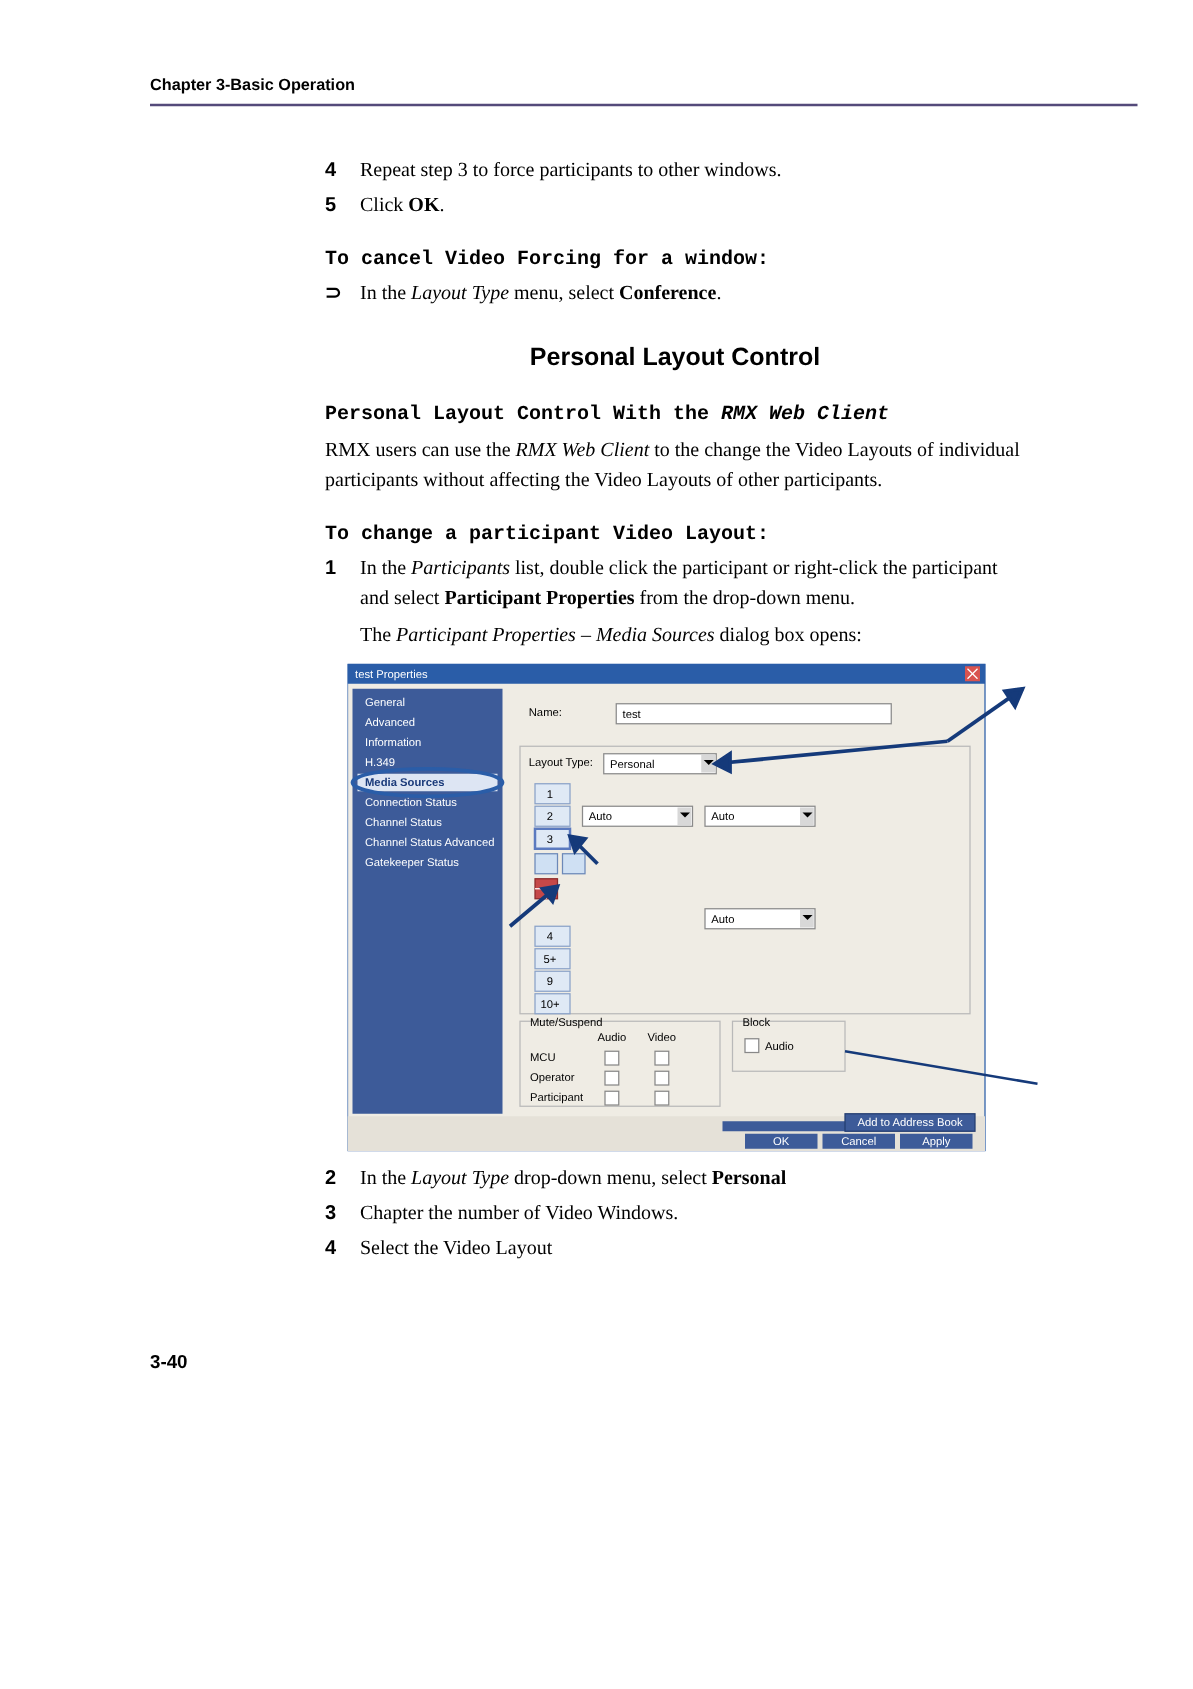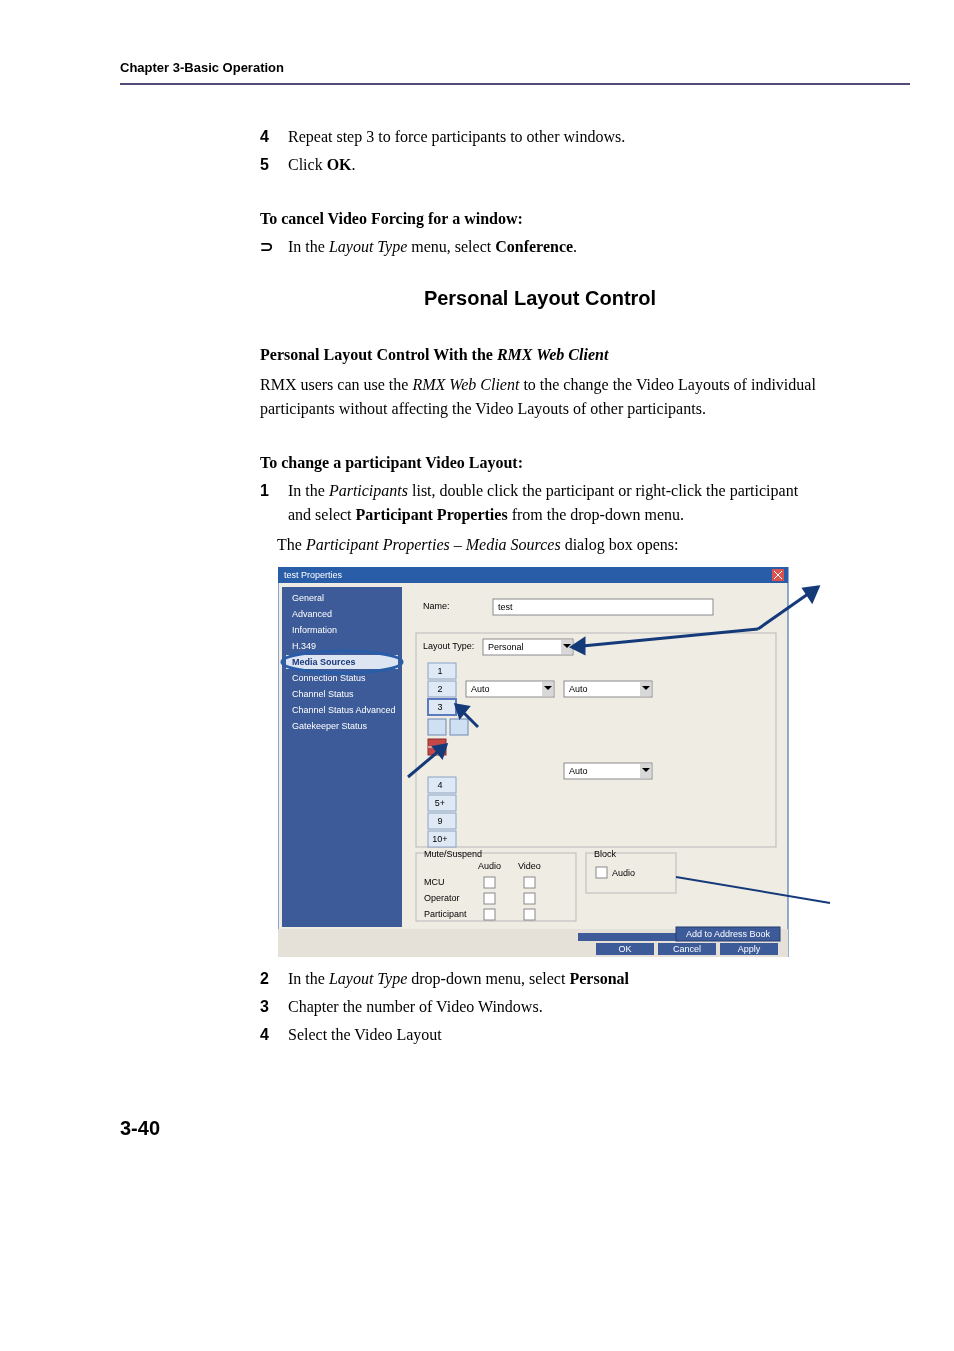--- a/index.html
+++ b/index.html
@@ -37,22 +37,23 @@
   .step-num {
     font-family: Arial, Helvetica, sans-serif;
     font-weight: bold;
     min-width: 28px;
   }
   .step-body {
     flex: 1;
   }
   .sub-h {
     font-weight: bold;
-    margin-top: 30px;
+    margin-top: 18px;
     margin-bottom: 4px;
+    font-family: Liberation Mono, monospace;
   }
   .bullet {
     display: flex;
     margin: 4px 0;
   }
   .bullet-sym {
     min-width: 28px;
     font-weight: bold;
   }
   .section-h {
@@ -68,21 +69,21 @@
   .bold { font-weight: bold; }
   .italic { font-style: italic; }
   figure {
     margin: 10px 0 10px 18px;
     position: relative;
   }
   svg { display: block; }
   .page-num {
     font-family: Arial, Helvetica, sans-serif;
     font-weight: bold;
-    font-size: 20px;
+    font-size: 15px;
     margin-top: 70px;
     margin-left: 0;
   }
 </style>
 </head>
 <body>
 
 <div class="page">
   <div class="chapter-header">Chapter 3-Basic Operation</div>
   <hr class="hr">
@@ -119,21 +120,21 @@
 
     <div class="sub-h">To change a participant Video Layout:</div>
 
     <div class="step">
       <div class="step-num">1</div>
       <div class="step-body">
         <span>In the </span><span class="italic">Participants</span><span> list, double click the participant or right-click the participant and select </span><span class="bold">Participant Properties</span><span> from the drop-down menu.</span>
       </div>
     </div>
 
-    <div class="para" style="margin-left:17px">
+    <div class="para" style="margin-left:28px">
       <span>The </span><span class="italic">Participant Properties – Media Sources</span><span> dialog box opens:</span>
     </div>
 
     <figure>
       <svg width="555" height="390" viewBox="0 0 555 390" font-family="Tahoma, Arial, sans-serif" font-size="9">
 
         <rect x="0" y="0" width="510" height="390" fill="#efece4" stroke="#2a5da8"></rect>
         <rect x="0" y="0" width="510" height="16" fill="#2a5da8"></rect>
         <text x="6" y="11" fill="#fff">test Properties</text>
         <rect x="494" y="2" width="12" height="12" fill="#d9534f"></rect>

